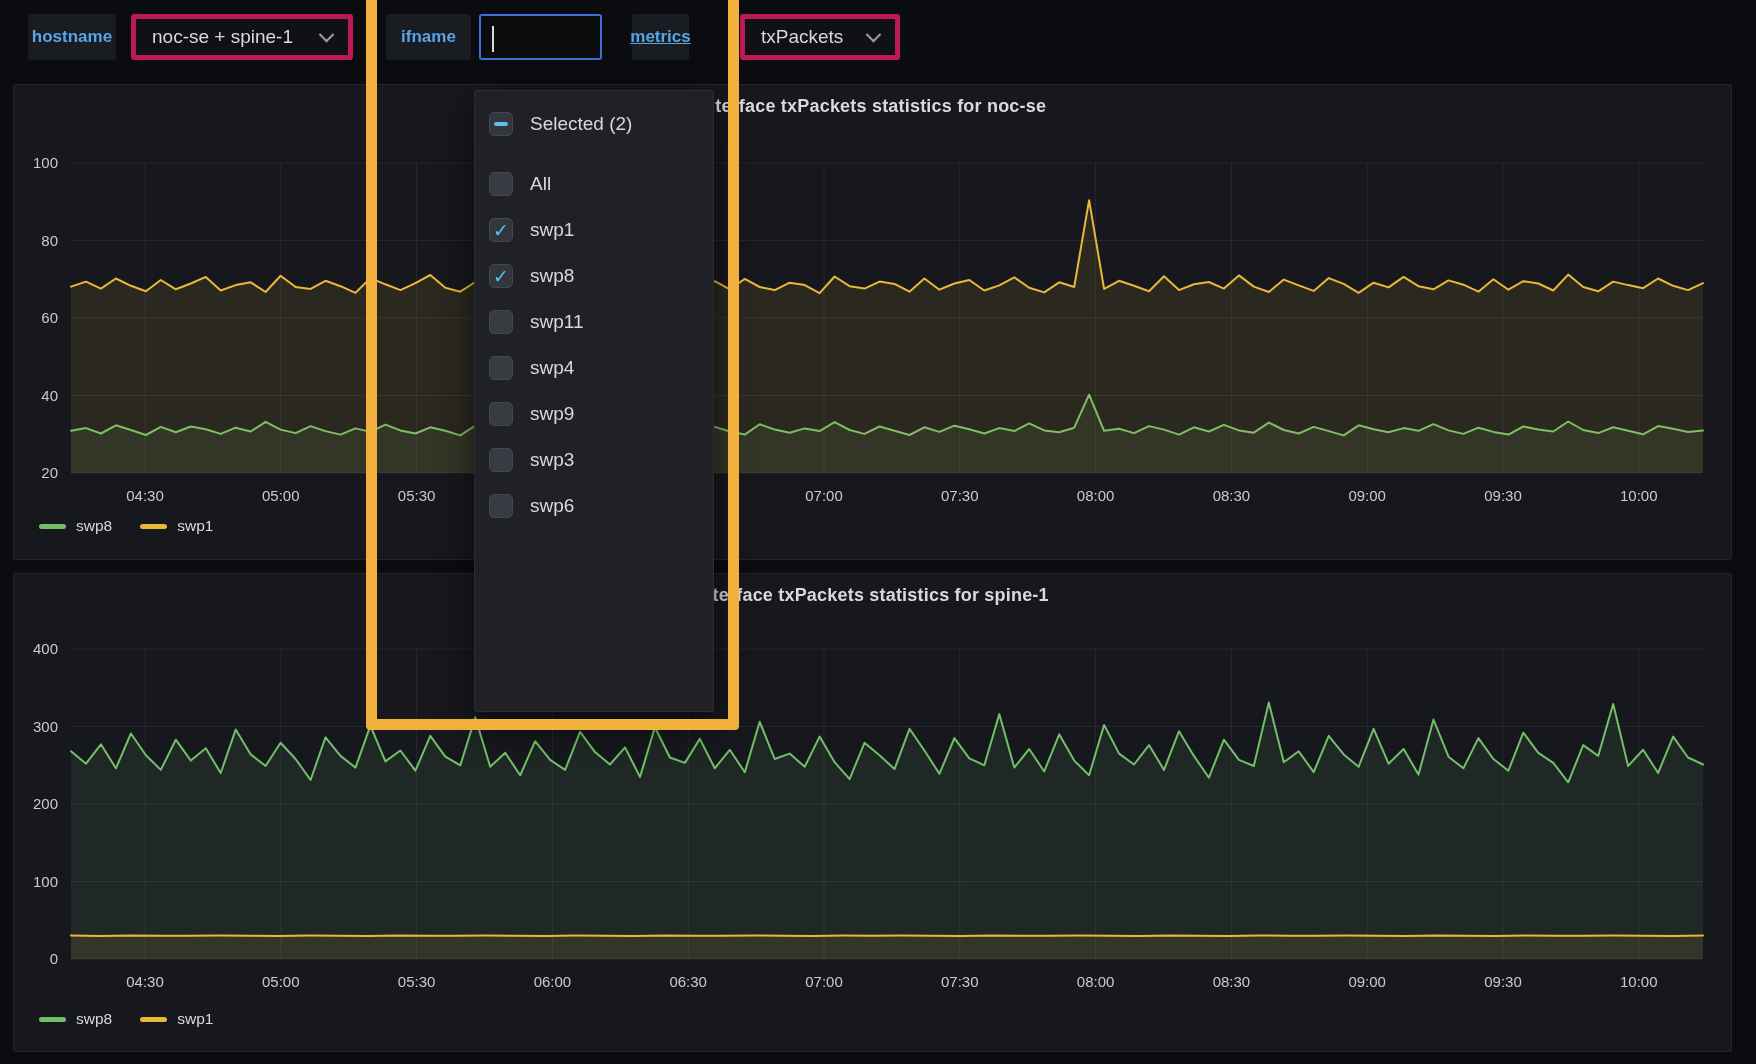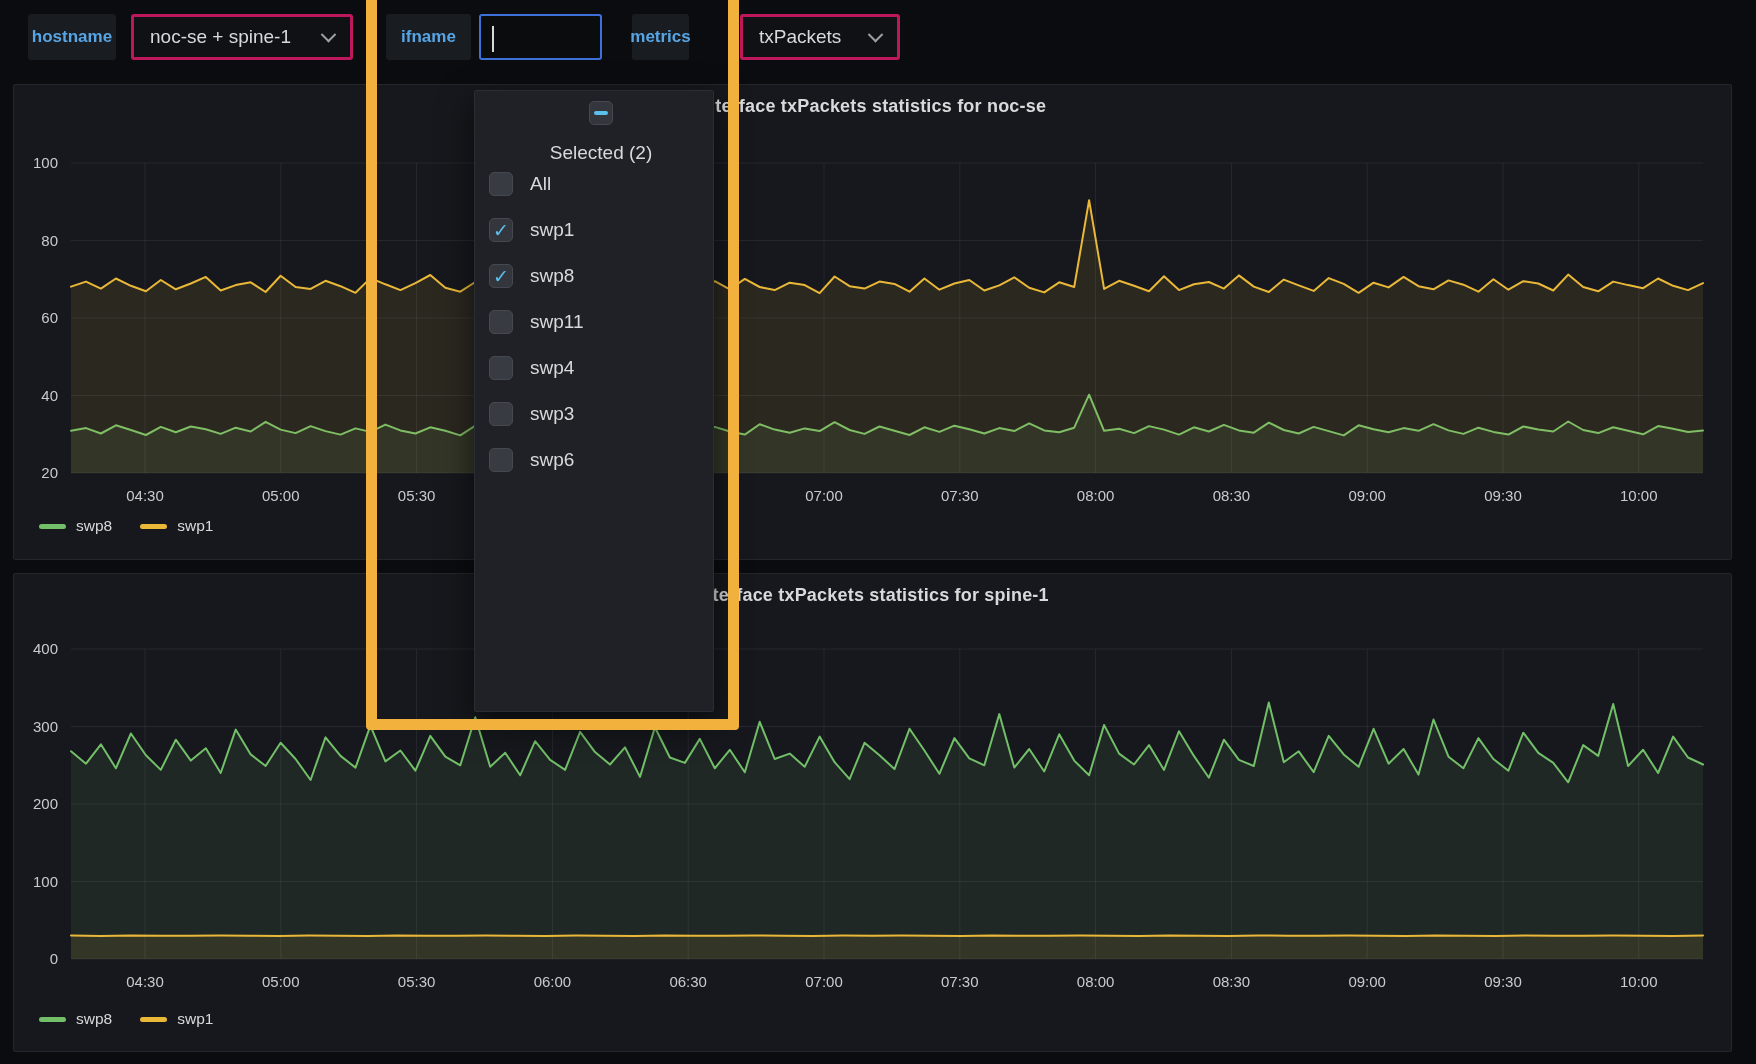--- a/index.html
+++ b/index.html
@@ -2,21 +2,21 @@
 <html><head>
 <meta charset="utf-8">
 <style>
   html,body{margin:0;padding:0;background:#0b0c0f;width:1756px;height:1064px;overflow:hidden;
     font-family:"Liberation Sans","DejaVu Sans",sans-serif;}
   #stage{position:absolute;inset:0;width:1756px;height:1064px;background:#0b0c0f;}
 
   
   .tbox{position:absolute;top:14px;height:46px;box-sizing:border-box;display:flex;align-items:center;border-radius:3px;}
   .varlabel{background:#191c21;color:#57a5e5;font-size:17px;font-weight:600;justify-content:center;}
-  .varvalue{background:#101114;border:3px solid #be185d;color:#d8d9da;font-size:19px;padding:0 16px;gap:12px;}
+  .varvalue{background:#101114;border:5px solid #be185d;color:#d8d9da;font-size:19px;padding:0 16px;gap:12px;}
   .chev{width:9px;height:9px;border-right:2px solid #9aa0a6;border-bottom:2px solid #9aa0a6;
     transform:rotate(45deg) translate(-2px,-2px);display:inline-block;margin-left:auto;}
   .ifinput{background:#0b0c0e;border:2px solid #3d71d9;border-radius:3px;}
   .caret{position:absolute;left:11px;top:10px;width:2px;height:26px;background:#d8d9da;animation:blink 1.2s step-end infinite;}
   @keyframes blink{50%{opacity:0;}}
 
   
   .panel{position:absolute;left:13px;width:1717px;background:#16181d;border:1px solid #24262c;border-radius:2px;z-index:1;}
   .ptitle{position:absolute;top:11px;left:0;right:0;text-align:center;font-size:18px;font-weight:600;color:#d8d9da;letter-spacing:.2px;}
   .plot{position:absolute;left:0;top:0;}
@@ -27,21 +27,21 @@
   .legend{position:absolute;left:25px;display:flex;gap:28px;align-items:center;}
   .legit{display:flex;align-items:center;gap:10px;cursor:pointer;}
   .dash{width:27px;height:5px;border-radius:3px;display:inline-block;}
   .leglab{color:#d8d9da;font-size:15.5px;}
 
   
   .vdrop{position:absolute;left:474px;top:90px;width:240px;height:622px;background:#1f2127;
     border:1px solid #2a2d33;box-shadow:0 12px 34px rgba(0,0,0,.6);z-index:40;box-sizing:border-box;
     padding:10px 0 0 14px;border-radius:2px;}
   .optrow{display:flex;align-items:center;gap:17px;height:46px;cursor:pointer;}
-  .hdr{margin-bottom:14px;flex-direction:column;}
+  .hdr{margin-bottom:14px;}
   .cb{width:24px;height:24px;border-radius:5px;background:#383b42;border:1px solid #45484e;box-sizing:border-box;
     display:flex;align-items:center;justify-content:center;color:#5bc0eb;font-size:19px;font-weight:bold;flex:none;}
   .cb.on{background:#33363d;}
   .dashm{width:14px;height:4px;border-radius:2px;background:#5bc0eb;display:block;}
   .optlab{color:#d8d9da;font-size:19px;}
 
   
   .hl{position:absolute;left:366px;top:-12px;width:373px;height:742px;box-sizing:border-box;
     border:11px solid #f2b13c;border-radius:4px;z-index:60;pointer-events:none;}
 </style>
@@ -60,21 +60,21 @@
     </div>
 
     <div class="tbox varlabel" style="left:386px;width:85px;">
       <span>ifname</span>
     </div>
     <div class="tbox ifinput" style="left:479px;width:123px;">
       <span class="caret"></span>
       <span></span>
     </div>
 
-    <div class="tbox varlabel" style="left:632px;width:57px;">
+    <div class="tbox varlabel" style="left:632px;width:57px;text-decoration:underline;">
       <span>metrics</span>
     </div>
     <div class="tbox varvalue" style="left:740px;width:160px;">
       <span>txPackets</span>
       <span class="chev"></span>
     </div>
   </div>
 
   <div class="panel" style="top:84px;height:474px;">
     <svg id="plot0" class="plot" width="1717" height="474">
@@ -207,20 +207,24 @@
         <div class="optrow">
           <span class="cb"></span>
           <span class="optlab">swp11</span>
         </div>
         <div class="optrow">
           <span class="cb"></span>
           <span class="optlab">swp4</span>
         </div>
         <div class="optrow">
           <span class="cb"></span>
+          <span class="optlab">swp9</span>
+        </div>
+        <div class="optrow">
+          <span class="cb"></span>
           <span class="optlab">swp3</span>
         </div>
         <div class="optrow">
           <span class="cb"></span>
           <span class="optlab">swp6</span>
         </div>
       </div>
   </div>
 
   <div class="hl"></div>

